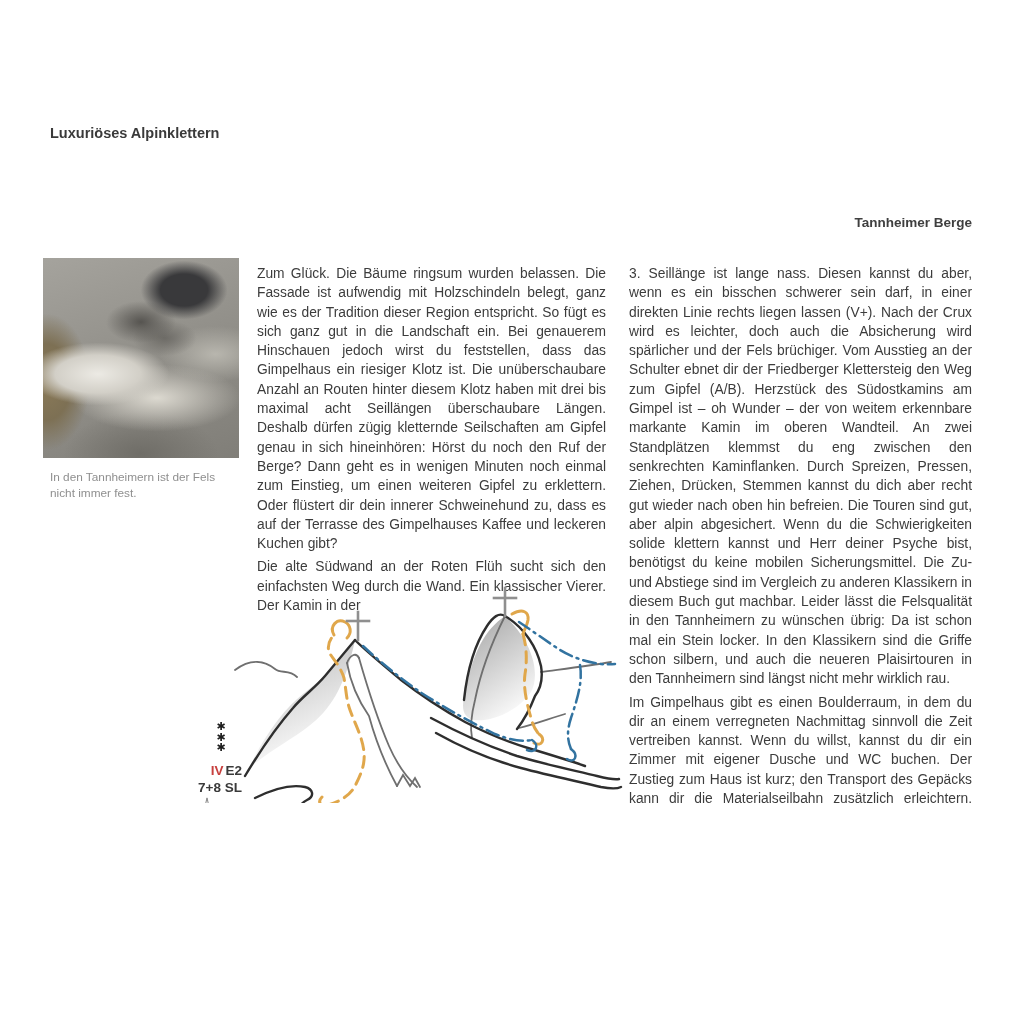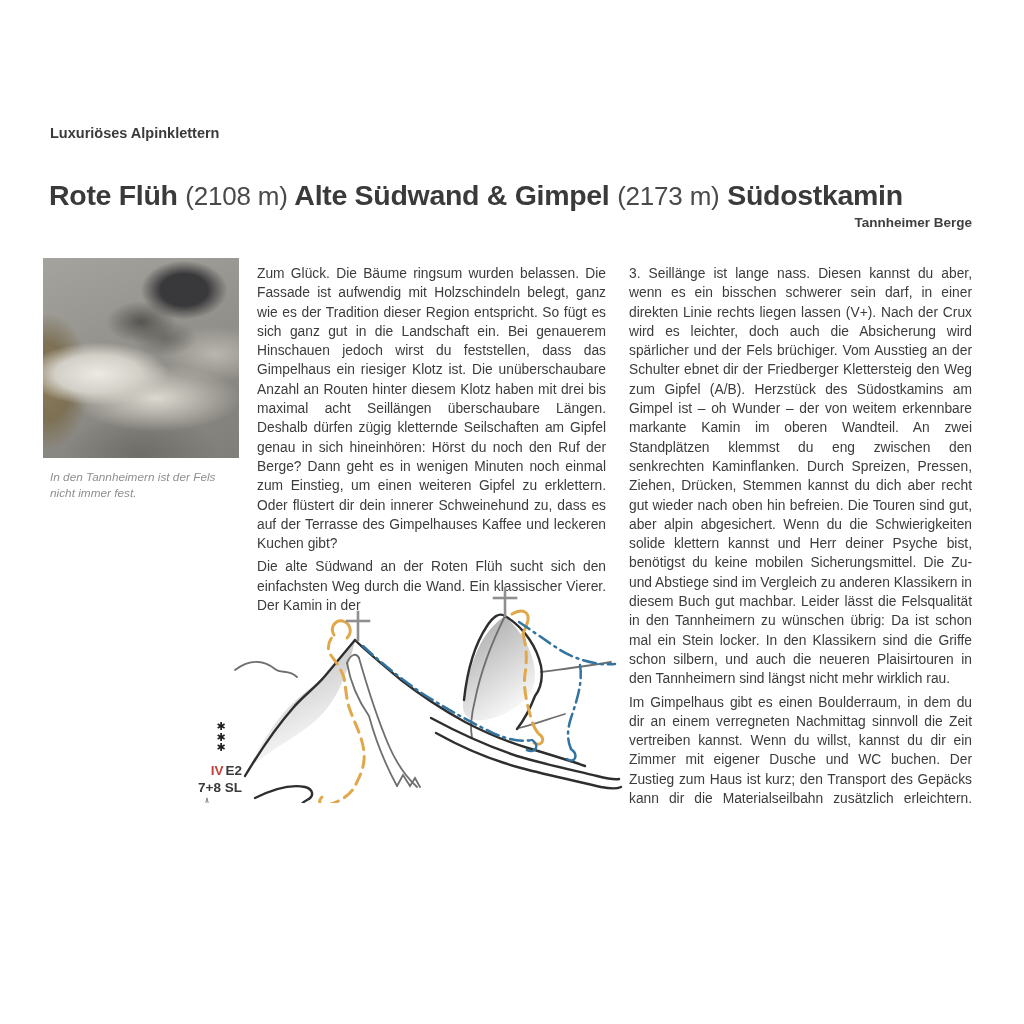--- a/index.html
+++ b/index.html
@@ -23,21 +23,21 @@
         radial-gradient(ellipse 62px 42px at 72% 16%, #39393b 0%, #39393b 38%, rgba(57,57,59,0) 70%),
         radial-gradient(ellipse 50px 30px at 50% 32%, #565450 0%, rgba(86,84,80,0) 70%),
         radial-gradient(ellipse 46px 26px at 62% 40%, #6d6b66 0%, rgba(109,107,102,0) 70%),
         radial-gradient(ellipse 95px 42px at 28% 58%, #eceae4 0%, #d2cfc7 45%, rgba(210,207,199,0) 75%),
         radial-gradient(ellipse 120px 48px at 58% 70%, #dcd9d0 0%, rgba(220,217,208,0) 70%),
         radial-gradient(ellipse 60px 95px at 2% 62%, #8a7a58 0%, #7d7054 40%, rgba(125,112,84,0) 72%),
         radial-gradient(ellipse 80px 40px at 88% 48%, #b8b6ae 0%, rgba(184,182,174,0) 70%),
         radial-gradient(ellipse 110px 60px at 50% 98%, #6f6d67 0%, rgba(111,109,103,0) 70%),
         linear-gradient(160deg,#a5a39d 0%,#8f8d87 55%,#807e78 100%);}
 
-  .caption{position:absolute;left:50px;top:470px;width:185px;font-style:italic;
+  .caption{position:absolute;left:50px;top:470px;width:185px;
         font-size:11.8px;line-height:15.5px;color:#8f8f8f;}
 
   .col{position:absolute;top:260px;font-size:13.8px;line-height:19.3px;text-align:justify;
         color:#3c3c3c;hyphens:auto;-webkit-hyphens:auto;}
   .col p{margin:4px;}
   #col1{left:253px;width:357px;}
   #col2{left:625px;width:351px;}
 
   .topo{position:absolute;left:233px;top:568px;width:420px;height:300px;}
 
@@ -62,27 +62,20 @@
         font-style:italic;font-size:11.8px;color:#8f8f8f;}
 </style>
 </head>
 <body>
 
 <div id="page">
 
   <div class="kicker">Luxuriöses Alpinklettern</div>
 
 
-  <div class="title">
-    <span>Rote Flüh</span>
-    <span class="elev">(2108 m)</span>
-    <span>Alte Südwand &amp; Gimpel</span>
-    <span class="elev">(2173 m)</span>
-    <span>Südostkamin</span>
-  </div>
 
   <div class="region">Tannheimer Berge</div>
 
   <div class="photo"></div>
 
   <div class="caption">
     <div>In den Tannheimern ist der Fels</div>
     <div>nicht immer fest.</div>
   </div>
 

